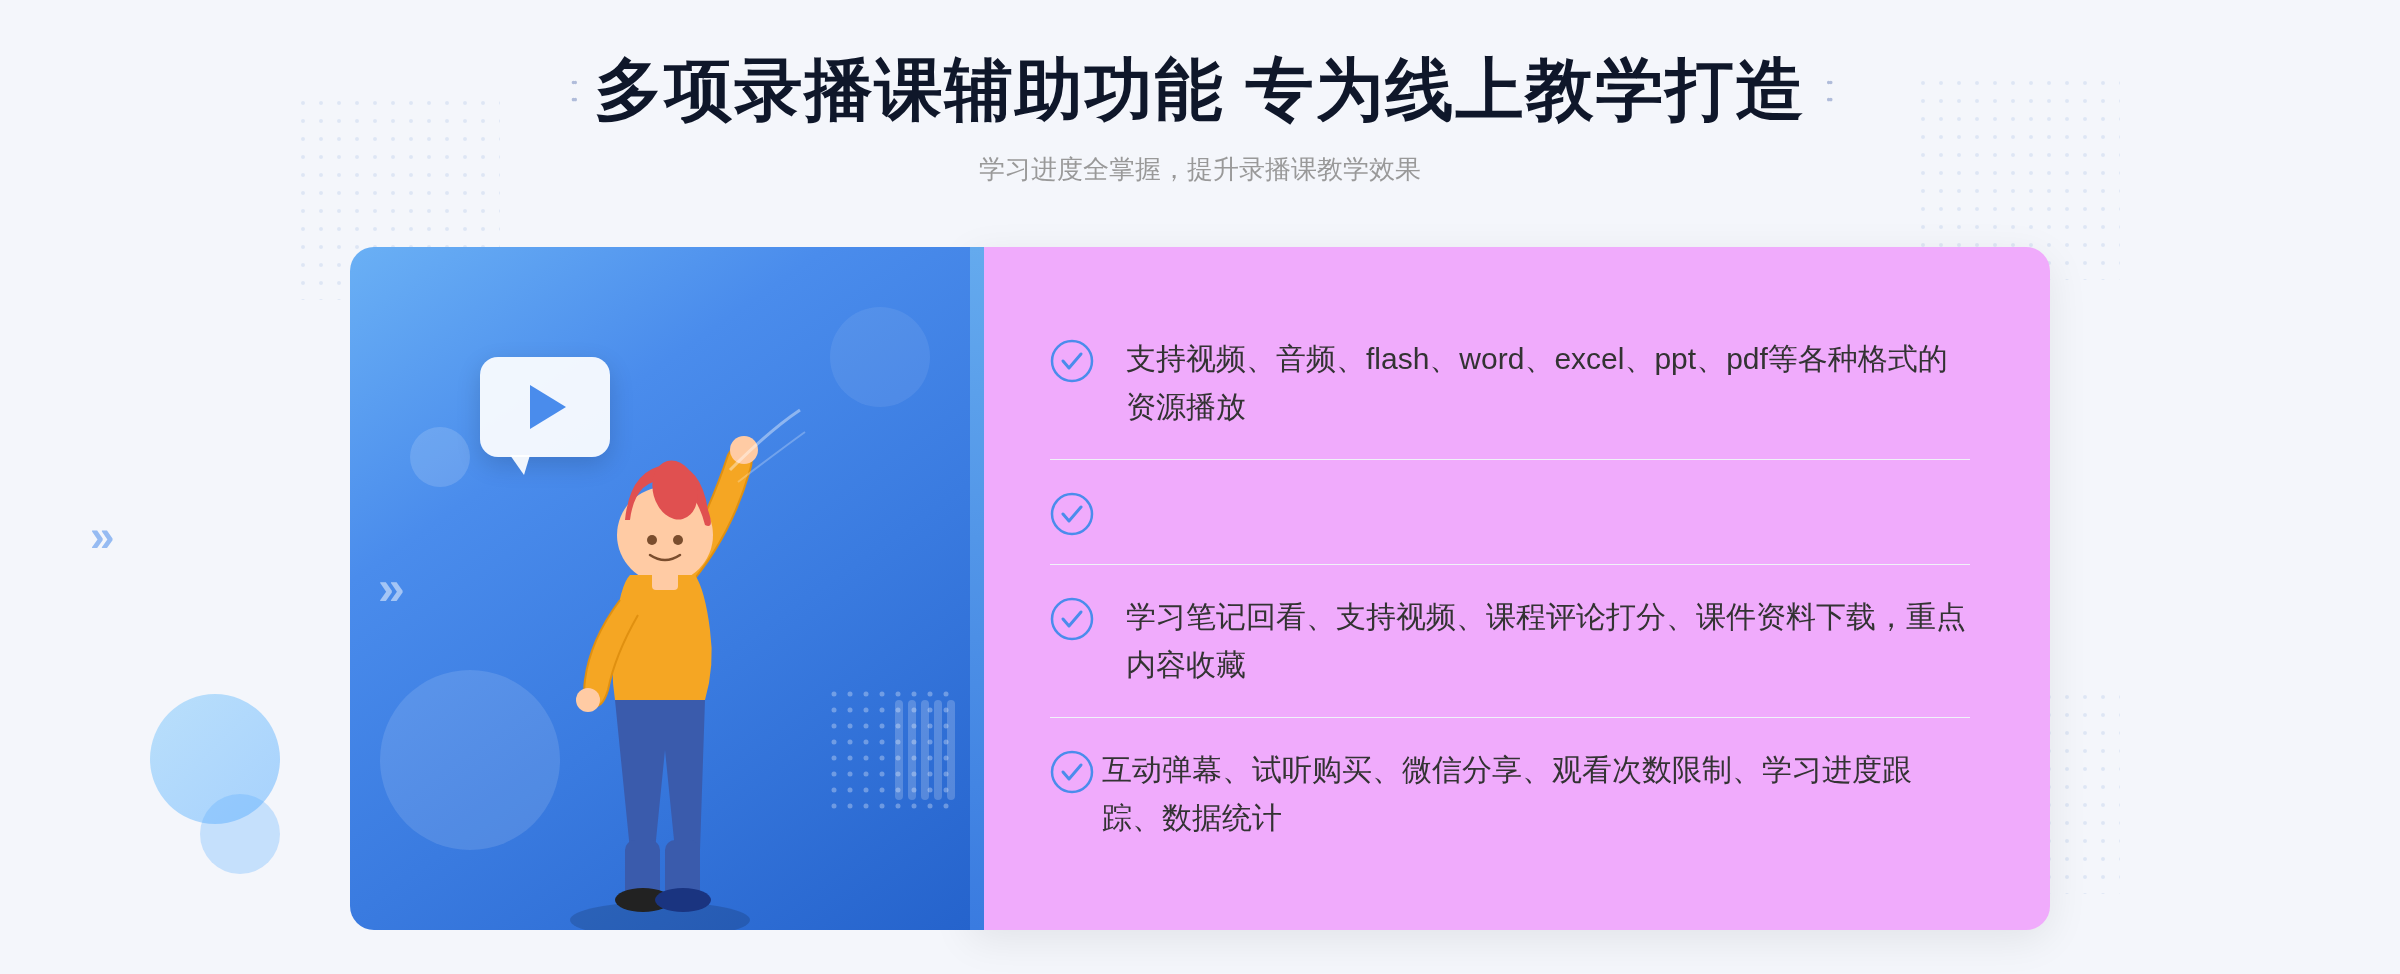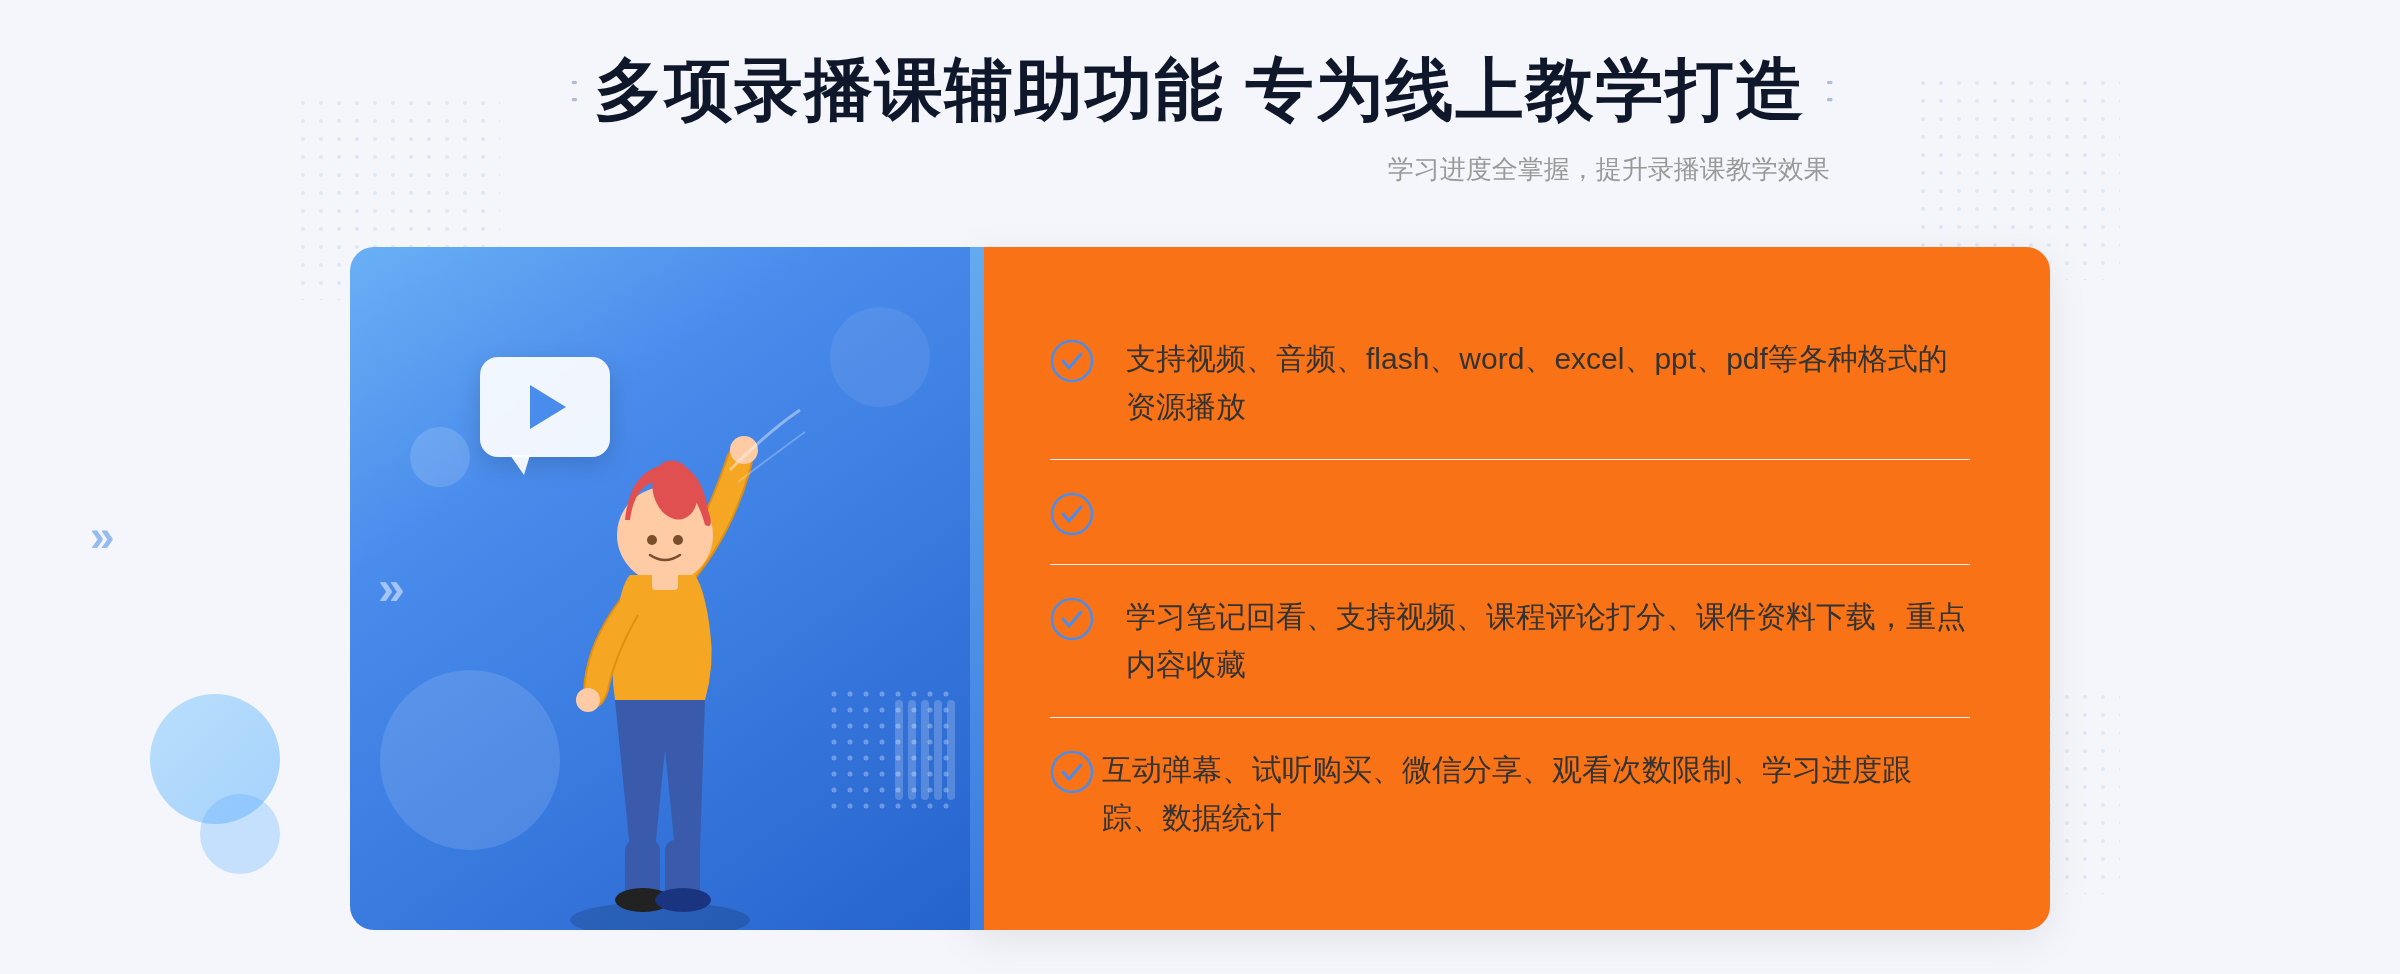--- a/index.html
+++ b/index.html
@@ -55,21 +55,20 @@
       font-weight: 600;
       color: #0f172a;
       letter-spacing: 2px;
     }
 
     .sub-title {
       font-size: 26px;
       color: #999;
       margin-top: 16px;
       font-weight: 400;
-      text-align: right;
     }
 
     
     .content-area {
       display: flex;
       align-items: stretch;
       width: 1700px;
       min-height: 680px;
       position: relative;
     }
@@ -165,21 +164,21 @@
       bottom: 0;
       left: 50%;
       transform: translateX(-50%);
       width: 340px;
       height: 540px;
     }
 
     
     .content-panel {
       flex: 1;
-      background: #f97316;
+      background: #f0abfc;
       border-radius: 0 24px 24px 0;
       padding: 60px 80px;
       display: flex;
       flex-direction: column;
       justify-content: space-around;
       box-shadow: 0 10px 40px rgba(0,0,0,0.08);
     }
 
     
     .feature-item {

